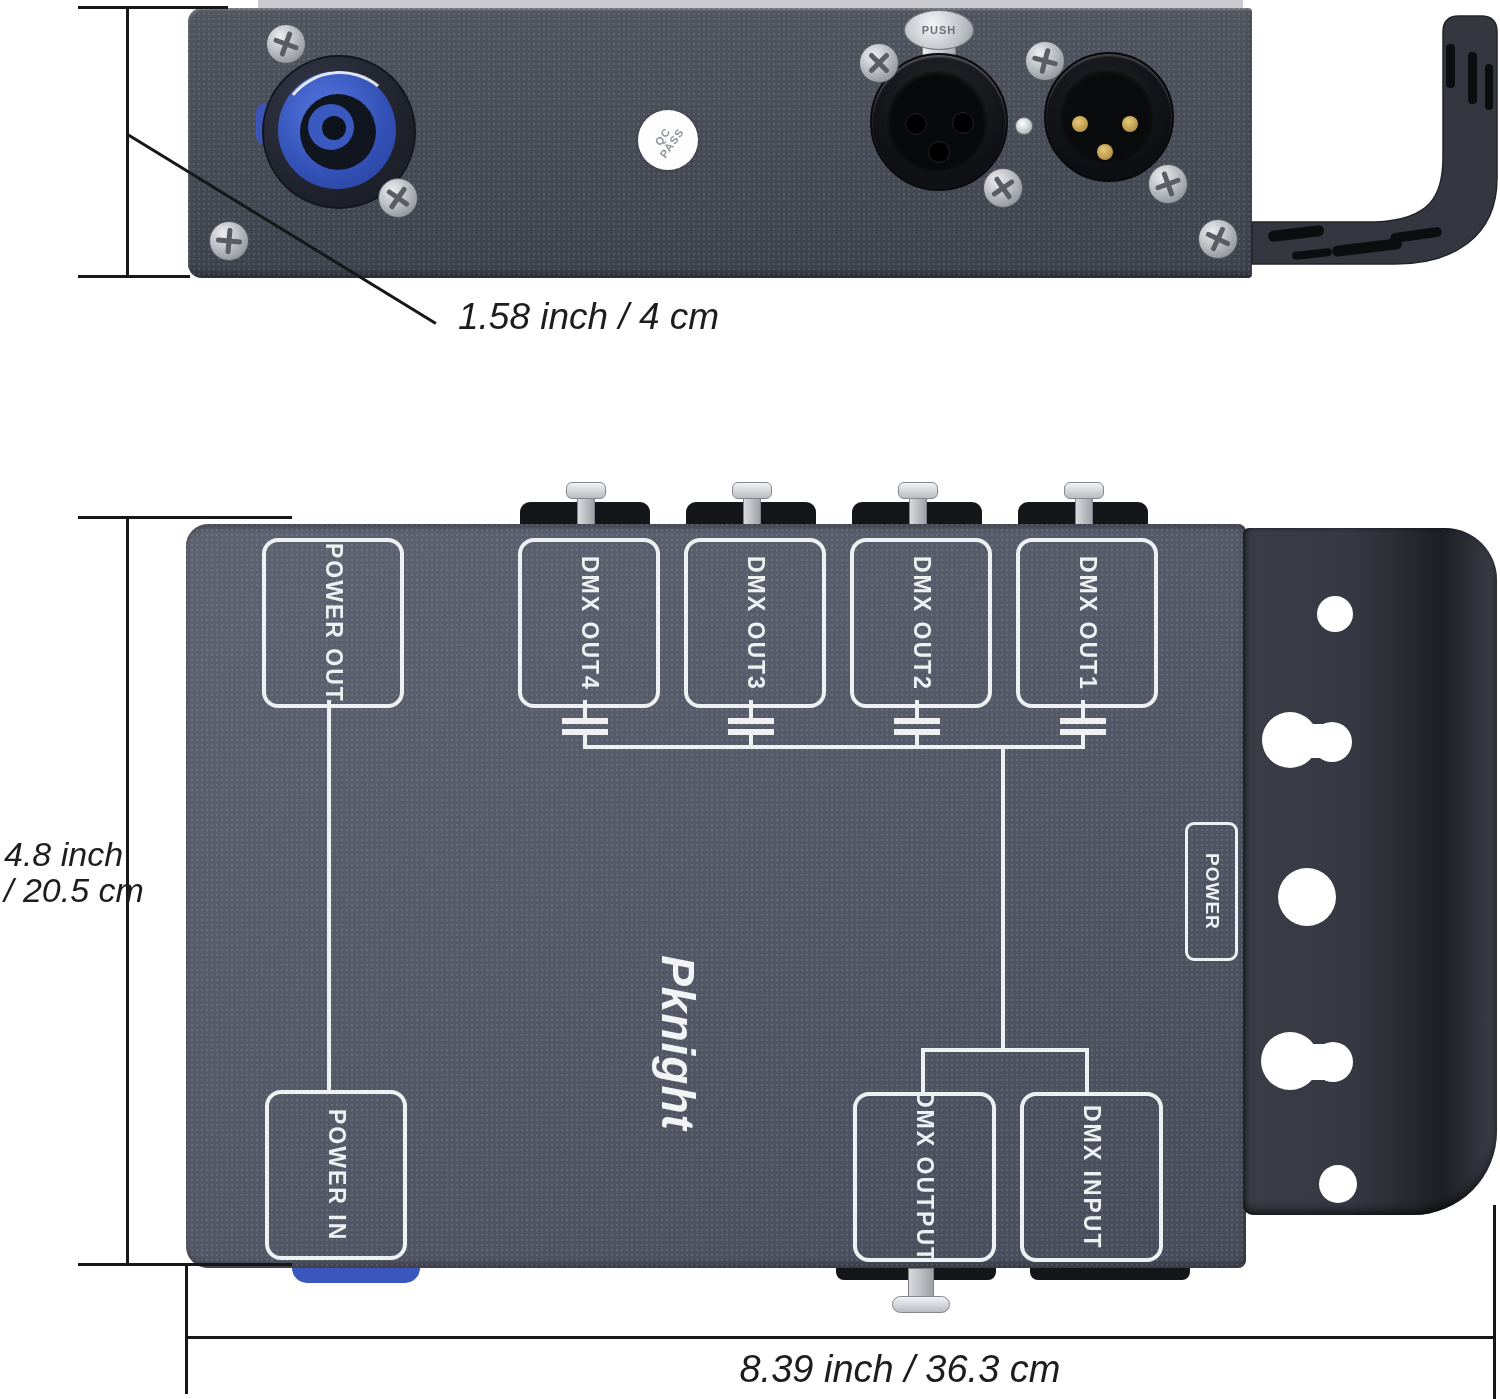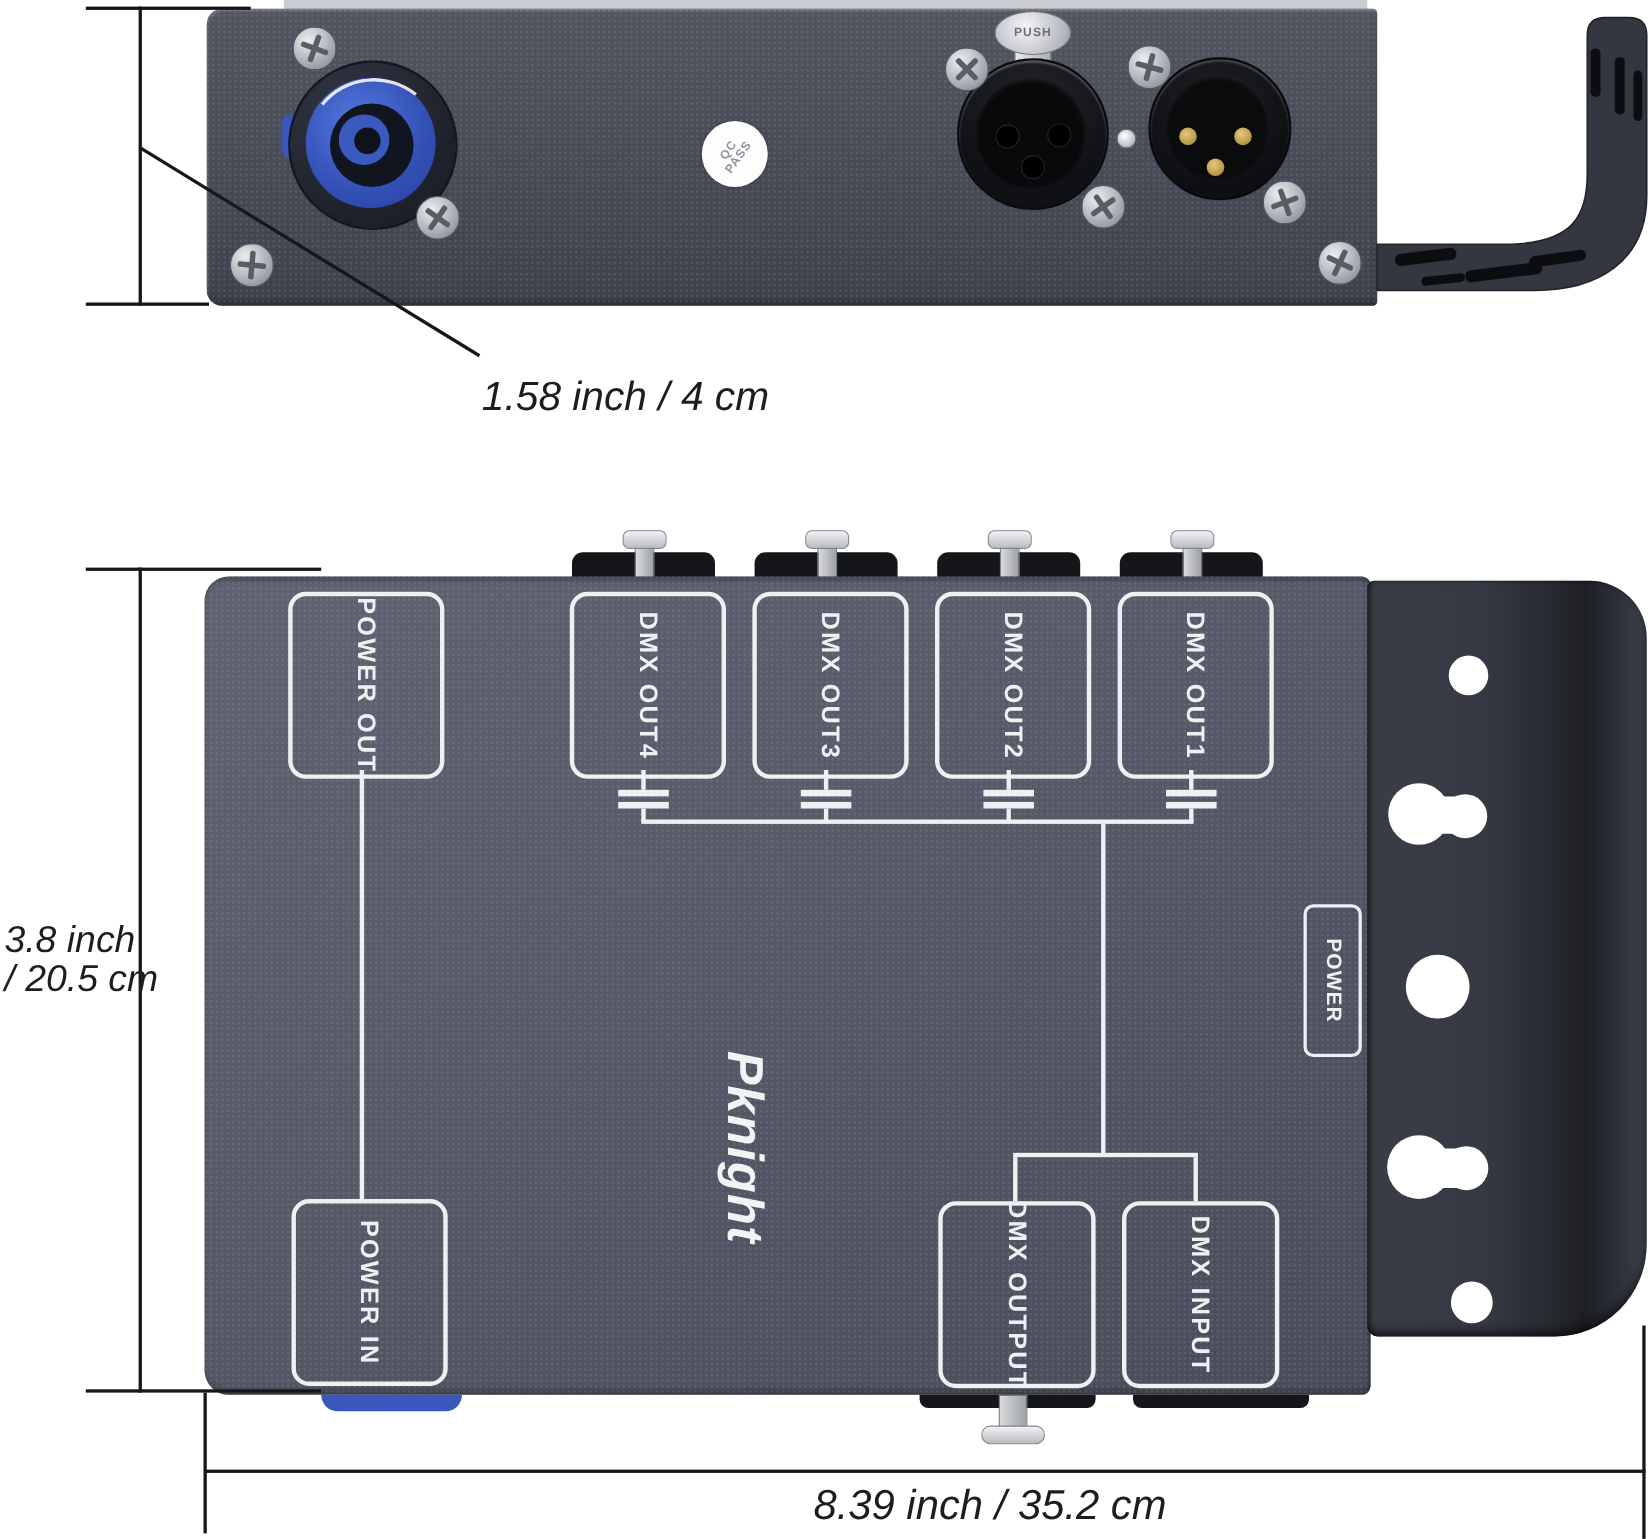--- a/index.html
+++ b/index.html
@@ -144,21 +144,21 @@
     </div>
   <div class="screw" style="left:1198px;top:219px;">
       <i style="transform:translate(-50%,-50%) rotate(25deg);"></i>
       <i style="transform:translate(-50%,-50%) rotate(115deg);"></i>
     </div>
 
   <div class="dline" style="left:78px;top:6px;width:150px;height:3px;"></div>
   <div class="dline" style="left:78px;top:275px;width:112px;height:3px;"></div>
   <div class="dline" style="left:126px;top:6px;width:3px;height:272px;"></div>
   <div class="dline" style="left:128px;top:133px;width:362px;height:3px;transform:rotate(31.5deg);transform-origin:0 0;"></div>
-  <div class="dimtext" style="left:438px;top:296px;font-size:37px;margin-top:44px;">1.58 inch / 4 cm</div>
+  <div class="dimtext" style="left:458px;top:296px;font-size:37px;">1.58 inch / 4 cm</div>
 
   <div class="xlr-shadow" style="left:520px;top:502px;width:130px;height:24px;"></div>
   <div class="xlr-shadow" style="left:686px;top:502px;width:130px;height:24px;"></div>
   <div class="xlr-shadow" style="left:852px;top:502px;width:130px;height:24px;"></div>
   <div class="xlr-shadow" style="left:1018px;top:502px;width:130px;height:24px;"></div>
   <div>
     <div class="latch-stem" style="left:577px;top:495px;width:16px;height:30px;"></div>
     <div class="latch-cap" style="left:566px;top:482px;width:38px;height:15px;"></div>
     <div class="latch-stem" style="left:743px;top:495px;width:16px;height:30px;"></div>
     <div class="latch-cap" style="left:732px;top:482px;width:38px;height:15px;"></div>
@@ -251,22 +251,22 @@
   <div class="abs" style="left:1030px;top:1268px;width:160px;height:12px;border-radius:0 0 8px 8px;background:#15161a;"></div>
   <div>
     <div class="latch-stem" style="left:908px;top:1268px;width:24px;height:32px;"></div>
     <div class="latch-cap" style="left:892px;top:1296px;width:56px;height:15px;border-radius:10px;"></div>
   </div>
 
   <div class="dline" style="left:78px;top:516px;width:214px;height:3px;"></div>
   <div class="dline" style="left:78px;top:1263px;width:214px;height:3px;"></div>
   <div class="dline" style="left:126px;top:516px;width:3px;height:750px;"></div>
   <div class="dimtext" style="left:4px;top:836px;font-size:34px;line-height:36px;">
-    <div>3.8 inch</div>
+    <div>4.8 inch</div>
     <div>/ 20.5 cm</div>
   </div>
 
   <div class="dline" style="left:185px;top:1266px;width:3px;height:128px;"></div>
   <div class="dline" style="left:1493px;top:1205px;width:3px;height:194px;"></div>
   <div class="dline" style="left:186px;top:1336px;width:1310px;height:3px;"></div>
-  <div class="dimtext" style="left:600px;top:1348px;width:600px;text-align:center;font-size:38px;">8.39 inch / 35.2 cm</div>
+  <div class="dimtext" style="left:600px;top:1348px;width:600px;text-align:center;font-size:38px;">8.39 inch / 36.3 cm</div>
 
 </div>
 
 </body></html>

